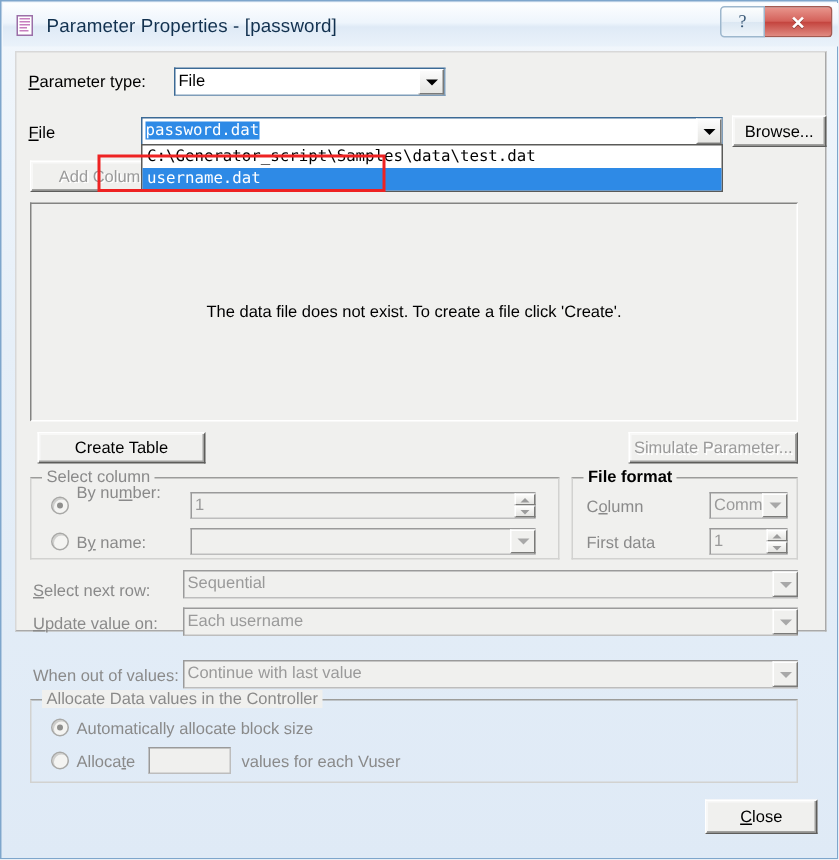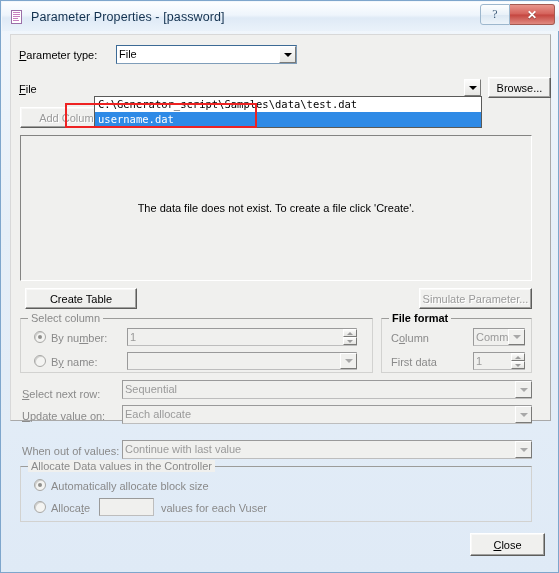--- a/index.html
+++ b/index.html
@@ -315,20 +315,23 @@
 
     <div class="client">
 
       <div class="label" style="left:8px; top:14px;"><span class="u">P</span>arameter type:</div>
       <div class="field" style="left:105px; top:10px; width:181px; height:19px;">File</div>
       <div class="combo-arrow" style="left:268px; top:11px; height:17px;">
         <div class="tri-down"></div>
       </div>
 
       <div class="label" style="left:8px; top:48px;"><span class="u">F</span>ile</div>
+      <div class="field" style="left:83px; top:43px; width:388px; height:19px;">
+        <span class="sel-text">password.dat</span>
+      </div>
       <div class="combo-arrow" style="left:453px; top:44px; height:17px;">
         <div class="tri-down"></div>
       </div>
       <div class="btn" style="left:477px; top:42px; width:63px; height:21px;">
         <span>Browse...</span>
       </div>
 
       <div class="btn disabled" style="left:9px; top:72px; width:108px; height:21px;">
         <span>Add Column...</span>
       </div>
@@ -350,21 +353,21 @@
       <div class="btn disabled" style="left:408px; top:253px; width:113px; height:21px;">
         <span>Simulate Parameter...</span>
       </div>
 
       <div class="group" style="left:9px; top:283px; width:353px; height:55px;"></div>
       <div class="group-title" style="left:17px; top:277px;">Select column</div>
 
       <div class="radio" style="left:23px; top:296px;">
         <div class="dot"></div>
       </div>
-      <div class="label dim" style="left:40px; top:297px;">By nu<span class="u">m</span>ber:</div>
+      <div class="label dim" style="left:40px; top:288px;">By nu<span class="u">m</span>ber:</div>
       <div class="field disabled" style="left:116px; top:293px; width:230px; height:18px;">1</div>
       <div class="spin" style="left:332px; top:294px; height:16px;">
         <div>
             <span class="tri-up-s"></span>
           </div>
         <div>
             <span class="tri-down-s"></span>
           </div>
       </div>
 
@@ -395,21 +398,21 @@
           </div>
       </div>
 
       <div class="label dim" style="left:11px; top:353px;"><span class="u">S</span>elect next row:</div>
       <div class="field disabled" style="left:111px; top:345px; width:410px; height:19px;">Sequential</div>
       <div class="combo-arrow disabled" style="left:504px; top:346px; height:17px;">
         <div class="tri-down dim"></div>
       </div>
 
       <div class="label dim" style="left:11px; top:375px;"><span class="u">U</span>pdate value on:</div>
-      <div class="field disabled" style="left:111px; top:370px; width:410px; height:19px;">Each allocate</div>
+      <div class="field disabled" style="left:111px; top:370px; width:410px; height:19px;">Each username</div>
       <div class="combo-arrow disabled" style="left:504px; top:371px; height:17px;">
         <div class="tri-down dim"></div>
       </div>
 
       <div class="label dim" style="left:11px; top:410px;">When out of values:</div>
       <div class="field disabled" style="left:111px; top:405px; width:410px; height:19px;">Continue with last value</div>
       <div class="combo-arrow disabled" style="left:504px; top:406px; height:17px;">
         <div class="tri-down dim"></div>
       </div>
 

